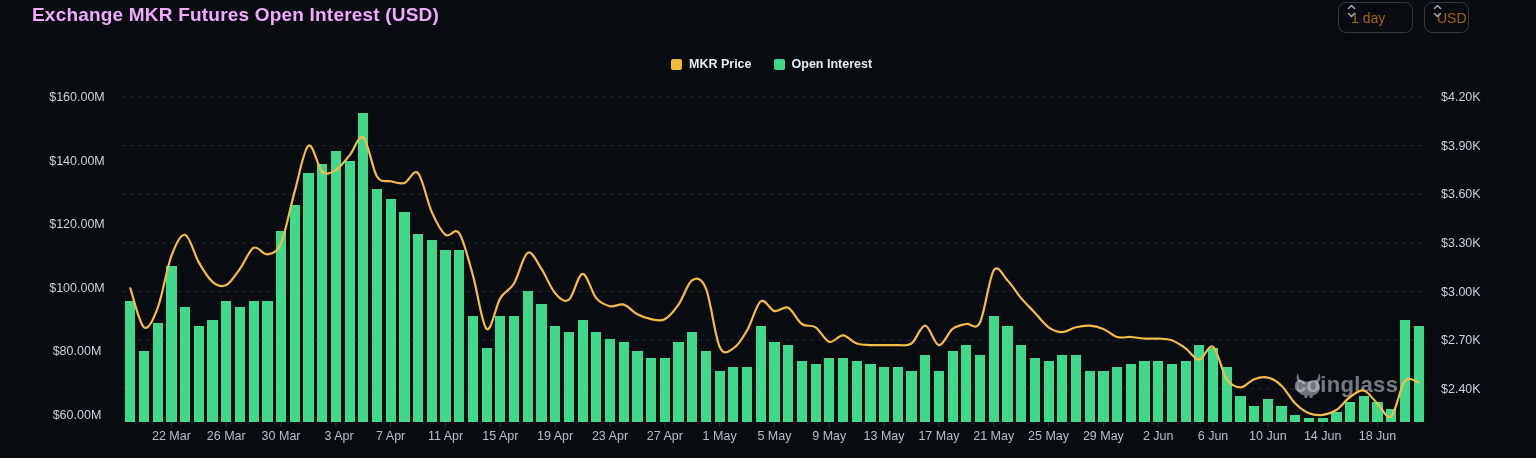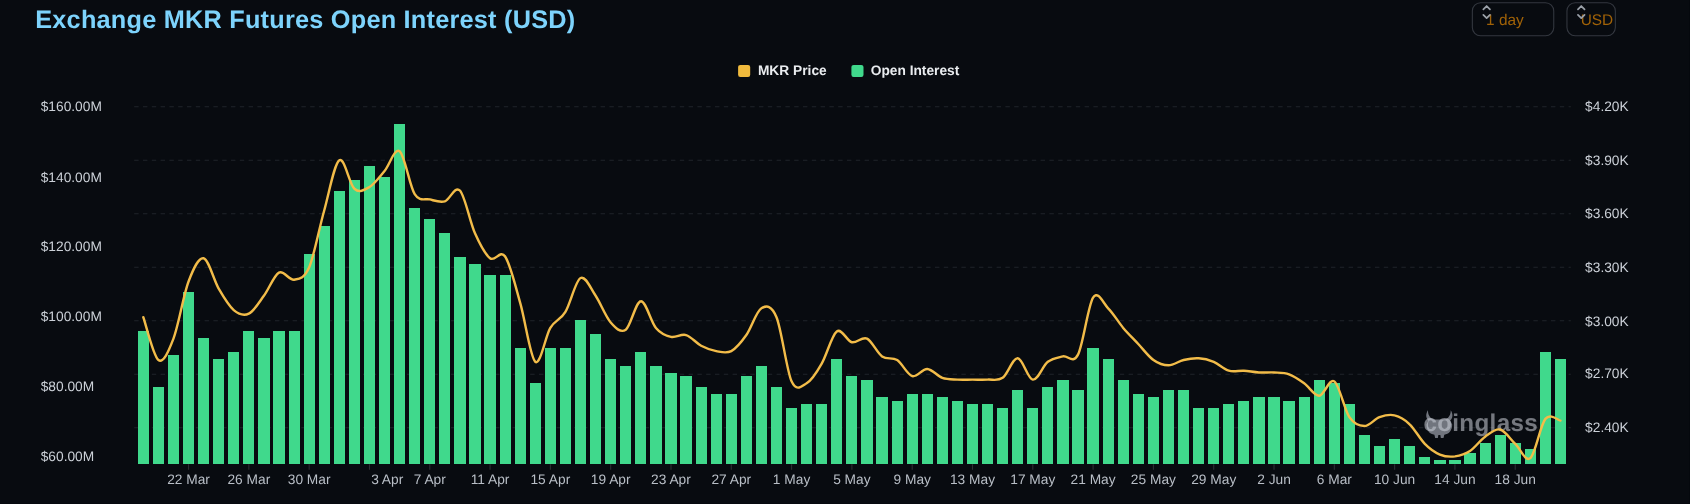--- a/index.html
+++ b/index.html
@@ -1,30 +1,30 @@
 <!DOCTYPE html>
 <html><head>
 <meta charset="utf-8">
 <style>
   html,body{margin:0;padding:0;background:#080b10;width:1536px;height:458px;overflow:hidden;
     font-family:"Liberation Sans",sans-serif;-webkit-font-smoothing:antialiased;}
   #stage{position:relative;width:1536px;height:458px;background:#080b10;}
-  .title{position:absolute;left:32px;top:4px;font-size:23px;font-weight:700;color:#7dd3fc;letter-spacing:.2px;}
+  .title{position:absolute;left:32px;top:4px;font-size:19px;font-weight:700;color:#f0abfc;letter-spacing:.2px;}
   .btn{position:absolute;top:2px;height:31px;box-sizing:border-box;border:1px solid #33373f;border-radius:8px;
     display:flex;align-items:center;justify-content:space-between;padding:0 10px 0 12px;color:#a16207;
     font-size:14px;font-weight:500;background:transparent;cursor:pointer;}
   .btn .chev{display:block;margin-left:8px;}
   #interval-btn{left:1338px;width:75px;}
   #currency-btn{left:1424px;width:45px;}
   .legend{position:absolute;left:671px;top:57px;display:flex;gap:22px;align-items:center;}
   .legend-item{display:flex;align-items:center;gap:7px;cursor:pointer;}
   .legend-swatch{width:11px;height:11px;border-radius:2px;}
   .legend-label{font-size:12.5px;font-weight:600;color:#e9ecef;}
   .axis-label{position:absolute;font-size:12.5px;color:#ccd1d8;height:16px;line-height:16px;}
-  .axis-label.left{width:80px;left:37px;text-align:left;}
+  .axis-label.left{width:80px;left:37px;text-align:center;}
   .axis-label.right{left:1441px;text-align:left;}
   .x-label{position:absolute;top:429px;width:70px;text-align:center;font-size:12.5px;color:#b8bec6;}
   svg{position:absolute;left:0;top:0;}
   .watermark{position:absolute;left:1294px;top:372px;display:flex;align-items:center;gap:5px;pointer-events:none;}
   .watermark-text{font-size:22px;font-weight:700;color:rgba(225,230,238,0.5);letter-spacing:.3px;}
 </style>
 </head>
 <body>
 
 <div id="stage">
@@ -68,37 +68,37 @@
       <div class="axis-label right" style="top: 89px;">$4.20K</div>
       <div class="axis-label right" style="top: 137.651px;">$3.90K</div>
       <div class="axis-label right" style="top: 186.302px;">$3.60K</div>
       <div class="axis-label right" style="top: 234.953px;">$3.30K</div>
       <div class="axis-label right" style="top: 283.604px;">$3.00K</div>
       <div class="axis-label right" style="top: 332.255px;">$2.70K</div>
       <div class="axis-label right" style="top: 380.906px;">$2.40K</div>
       <div class="x-label" style="left: 136.416px;">22 Mar</div>
       <div class="x-label" style="left: 191.237px;">26 Mar</div>
       <div class="x-label" style="left: 246.058px;">30 Mar</div>
-      <div class="x-label" style="left: 317px;">3 Apr</div>
+      <div class="x-label" style="left: 304px;">3 Apr</div>
       <div class="x-label" style="left: 355.701px; text-align: center;">7 Apr</div>
       <div class="x-label" style="left: 410.522px;">11 Apr</div>
       <div class="x-label" style="left: 465.343px;">15 Apr</div>
       <div class="x-label" style="left: 520.164px;">19 Apr</div>
       <div class="x-label" style="left: 574.986px;">23 Apr</div>
       <div class="x-label" style="left: 629.807px;">27 Apr</div>
       <div class="x-label" style="left: 684.628px;">1 May</div>
       <div class="x-label" style="left: 739.449px;">5 May</div>
       <div class="x-label" style="left: 794.27px;">9 May</div>
       <div class="x-label" style="left: 849.091px;">13 May</div>
       <div class="x-label" style="left: 903.913px;">17 May</div>
       <div class="x-label" style="left: 958.734px;">21 May</div>
       <div class="x-label" style="left: 1013.56px;">25 May</div>
       <div class="x-label" style="left: 1068.38px;">29 May</div>
       <div class="x-label" style="left: 1123.2px;">2 Jun</div>
-      <div class="x-label" style="left: 1178.02px;">6 Mar</div>
+      <div class="x-label" style="left: 1178.02px;">6 Jun</div>
       <div class="x-label" style="left: 1232.84px;">10 Jun</div>
       <div class="x-label" style="left: 1287.66px;">14 Jun</div>
       <div class="x-label" style="left: 1342.48px;">18 Jun</div>
     </div>
 
   <svg id="base-svg" width="1536" height="458">
       <line x1="122" x2="1428" y1="97" y2="97" stroke="rgba(195,205,220,0.13)" stroke-width="1" stroke-dasharray="4 4"></line>
       <line x1="122" x2="1428" y1="145.65100000000004" y2="145.65100000000004" stroke="rgba(195,205,220,0.13)" stroke-width="1" stroke-dasharray="4 4"></line>
       <line x1="122" x2="1428" y1="194.30200000000002" y2="194.30200000000002" stroke="rgba(195,205,220,0.13)" stroke-width="1" stroke-dasharray="4 4"></line>
       <line x1="122" x2="1428" y1="242.95300000000006" y2="242.95300000000006" stroke="rgba(195,205,220,0.13)" stroke-width="1" stroke-dasharray="4 4"></line>

